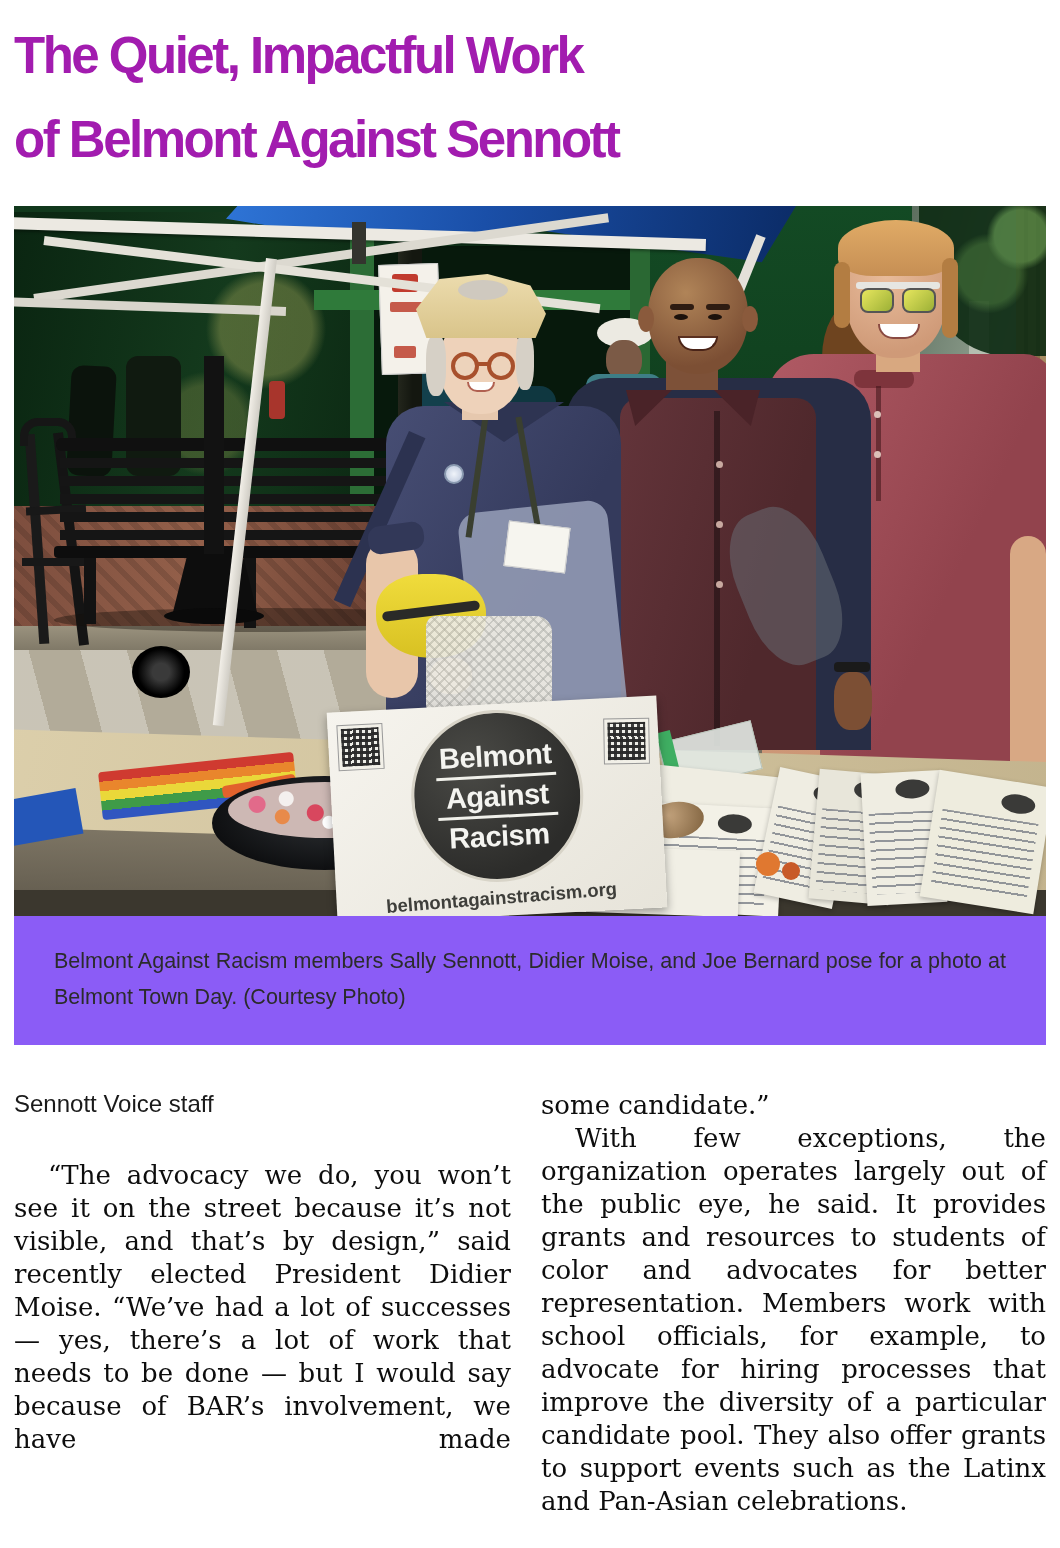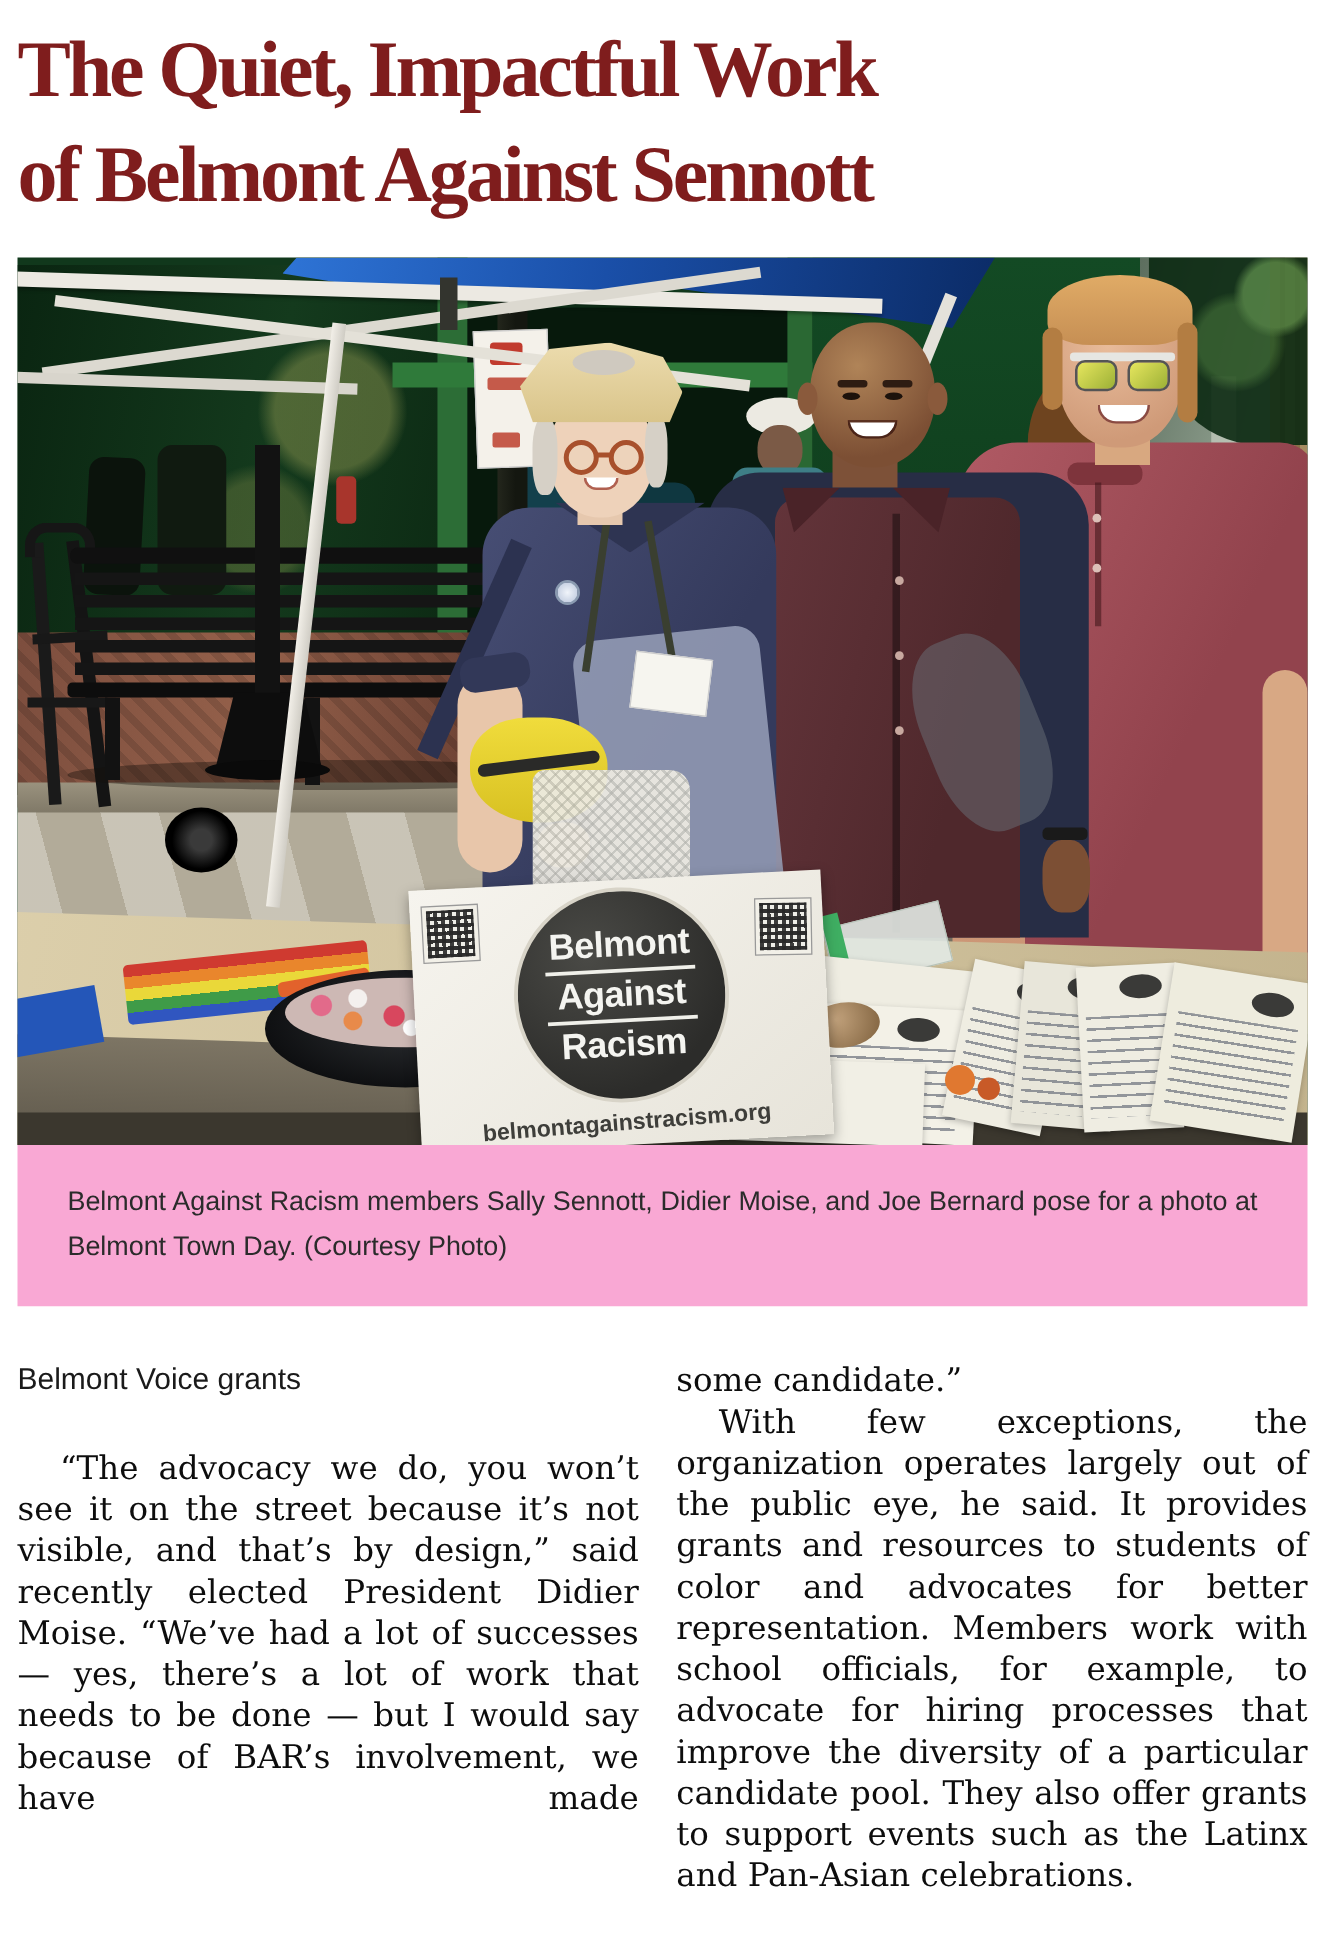--- a/index.html
+++ b/index.html
@@ -3,31 +3,31 @@
 <meta charset="utf-8">
 <style>
   * { margin:0; padding:0; box-sizing:border-box; }
   html,body { background:#ffffff; }
   body {
     width:1060px; height:1548px; overflow:hidden; position:relative;
     font-family:"Liberation Sans", sans-serif; color:#111;
   }
   .headline {
     margin:14px 14px 0 14px;
-    font-family:Liberation Serif, serif;
-    font-weight:700; font-size:64px; line-height:84px;
-    letter-spacing:-2.5px; color:#7f1d1d;
+    font-family:Liberation Sans, sans-serif;
+    font-weight:700; font-size:51px; line-height:84px;
+    letter-spacing:-2.5px; color:#a21caf;
   }
   .photo {
     position:relative; width:1032px; height:710px; margin:24px 0 0 14px;
     overflow:hidden; background:#11381c;
   }
   .photo div { position:absolute; }
   .caption-box {
-    width:1032px; margin-left:14px; background:#f9a8d4;
+    width:1032px; margin-left:14px; background:#8b5cf6;
     padding:27px 40px 30px 40px;
   }
   .caption-box p {
     font-size:21.5px; line-height:36px; color:#2b2b2b;
     text-align:justify;
   }
   .article { margin:44px 14px 0 14px; display:flex; gap:30px; }
   .col { font-family:"DejaVu Serif", serif; font-size:26px; line-height:33px; color:#0d0d0d; }
   .col-left  { width:497px; }
   .col-right { width:505px; }
@@ -266,21 +266,21 @@
   </div>
 </div>
 
 <div class="caption-box">
   <p>Belmont Against Racism members Sally Sennott, Didier Moise, and Joe Bernard pose for a photo at Belmont Town Day. (Courtesy Photo)</p>
 </div>
 
 <div class="article">
   <div class="col col-left">
     <div class="byline-block">
-      <div class="byline-org">Belmont Voice grants</div>
+      <div class="byline-org">Sennott Voice staff</div>
     </div>
     <p class="indent cont-justify">“The advocacy we do, you won’t see it on the street because it’s not visible, and that’s by design,” said recently elected President Didier Moise. “We’ve had a lot of successes — yes, there’s a lot of work that needs to be done — but I would say because of BAR’s involvement, we have made</p>
   </div>
   <div class="col col-right">
     <p>some candidate.”</p>
     <p class="indent">With few exceptions, the organization operates largely out of the public eye, he said. It provides grants and resources to students of color and advocates for better representation. Members work with school officials, for example, to advocate for hiring processes that improve the diversity of a particular candidate pool. They also offer grants to support events such as the Latinx and Pan-Asian celebrations.</p>
 
   </div>
 </div>
 

